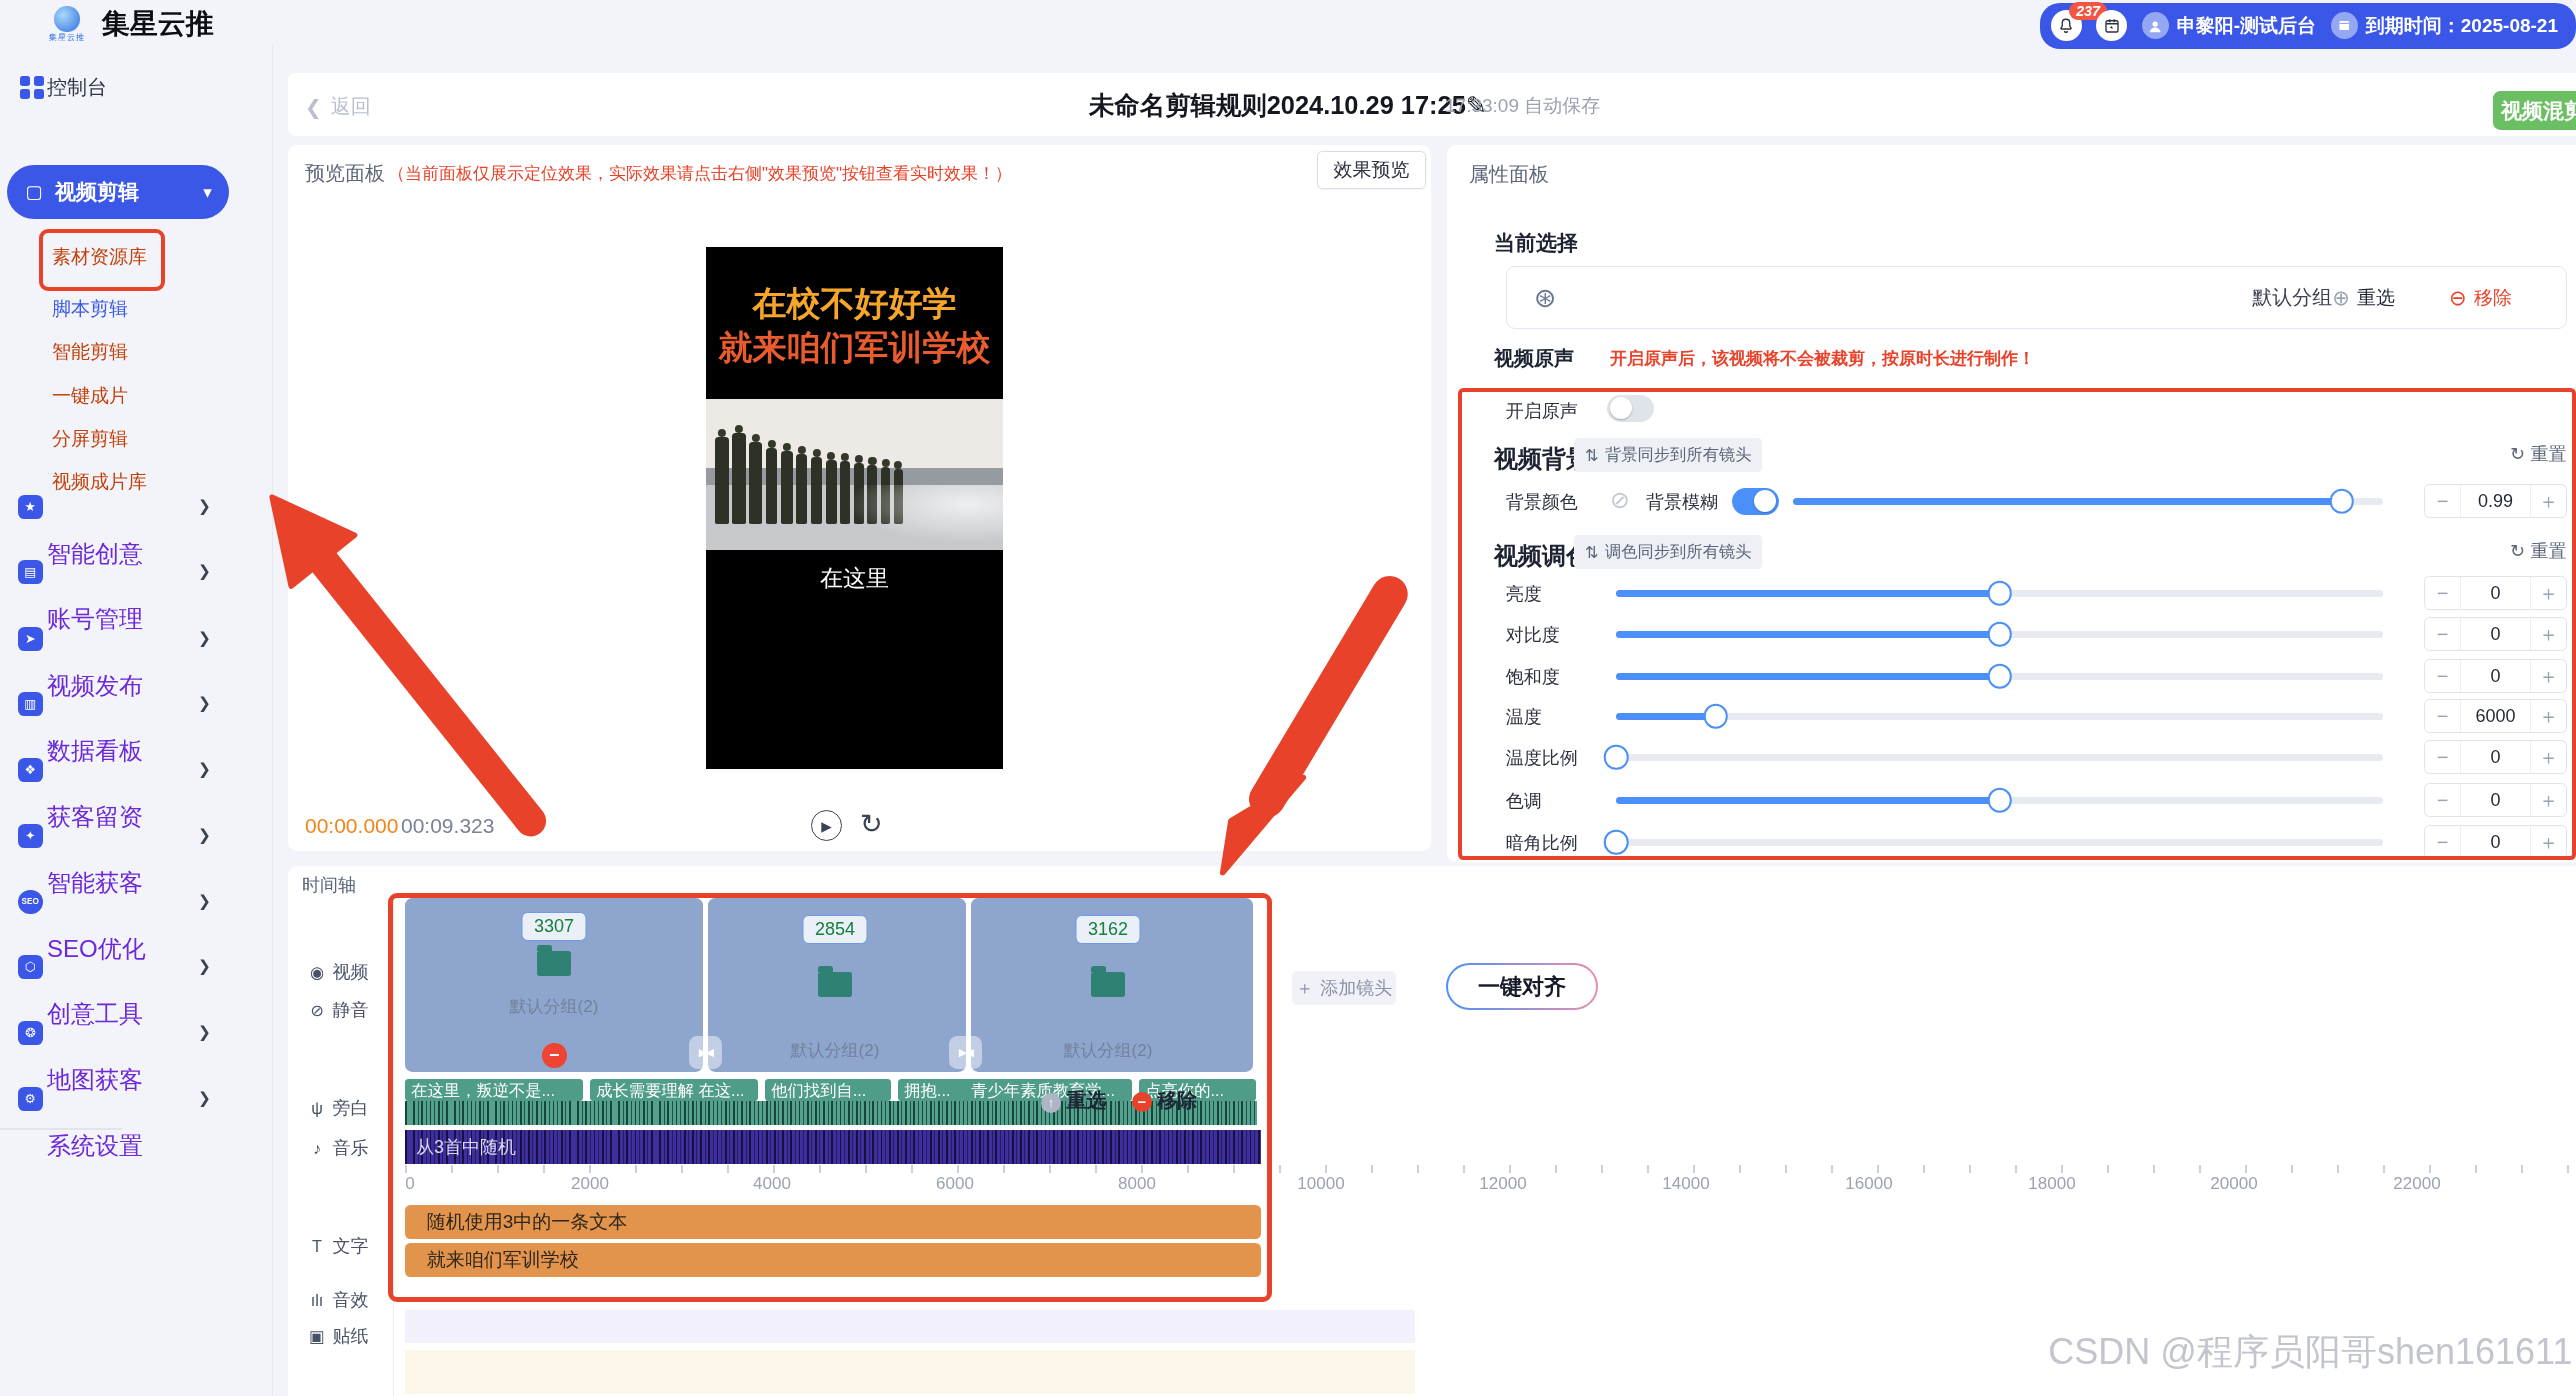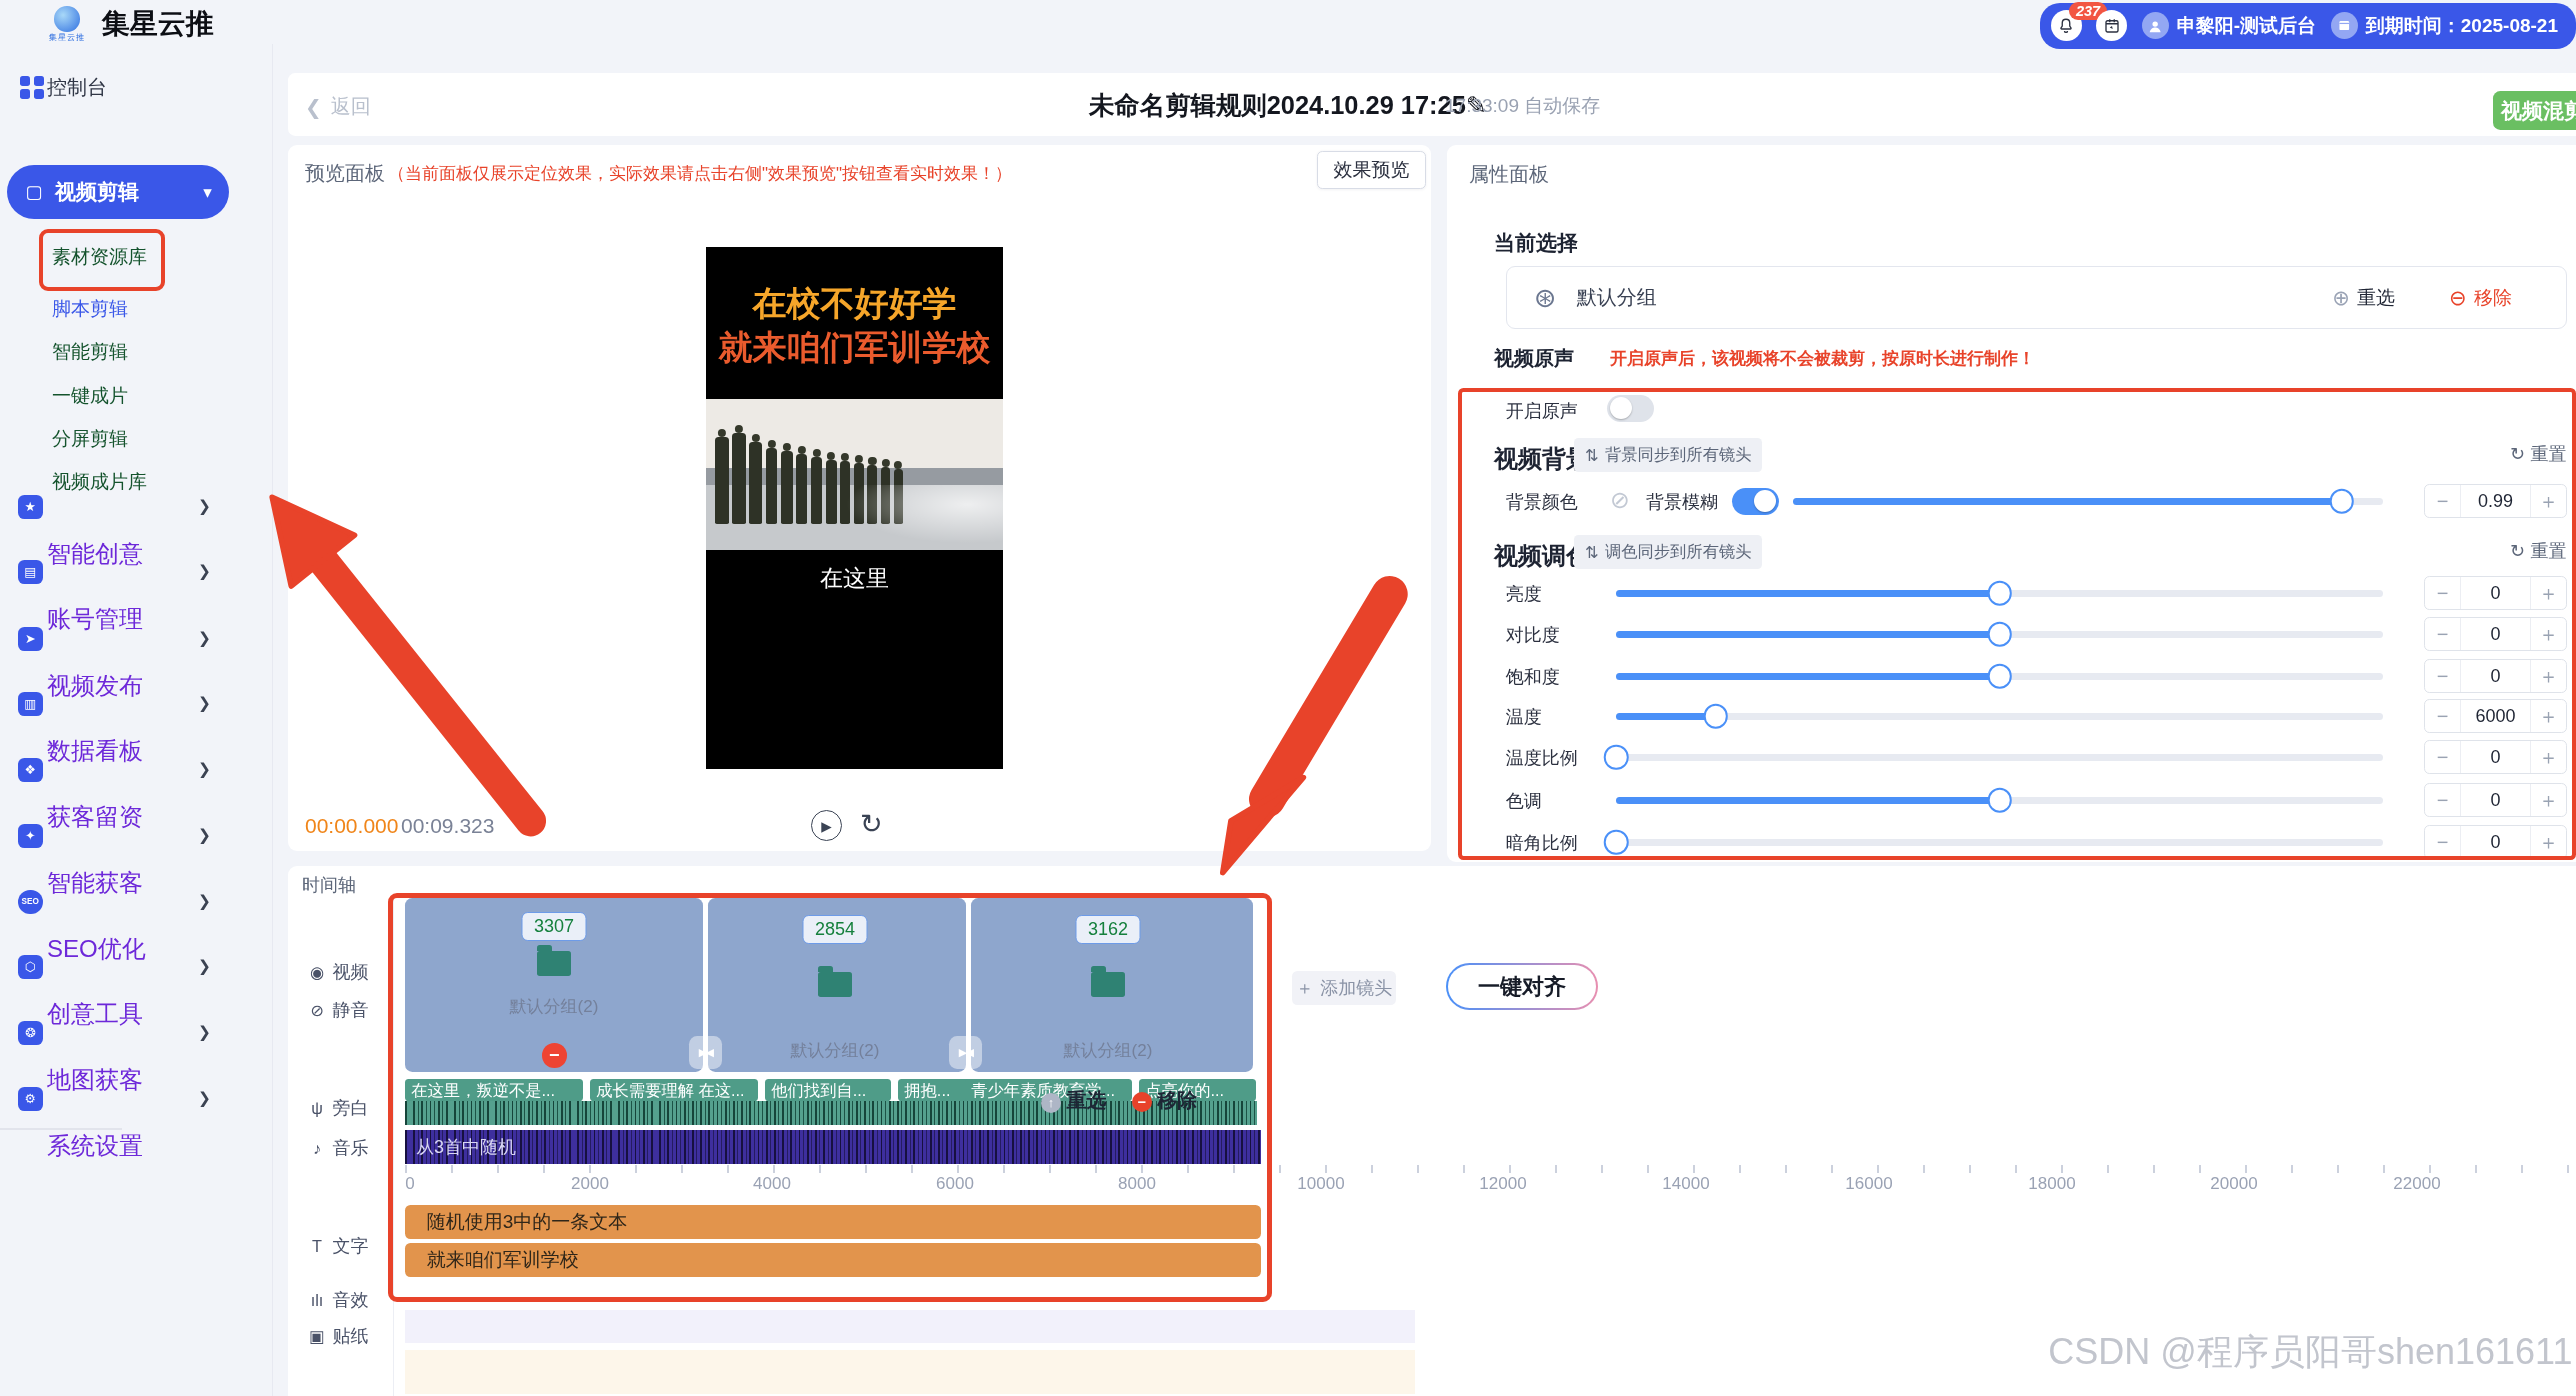--- a/index.html
+++ b/index.html
@@ -18,21 +18,21 @@
   .nbadge{position:absolute;top:-8.2px;left:18px;background:#f25643;color:#fff;font-size:14.5px;border-radius:10px;padding:0.9px 7.3px;font-weight:bold;}
   .avcirc{width:27px;height:27px;background:#93a7f3;border-radius:50%;display:flex;align-items:center;justify-content:center;}
   .topuser{display:flex;align-items:center;gap:8.2px;font-size:19px;font-weight:bold;}
   
   .sidebar{position:absolute;left:0;top:44px;width:272px;bottom:0;border-right:0.9px solid #e7e9f1;}
   .srow{position:absolute;left:0;width:272px;display:flex;align-items:center;}
   .console-ic{width:23.6px;height:23.6px;display:grid;grid-template-columns:10px 10px;grid-gap:3.6px;position:absolute;left:20px;}
   .console-ic i{background:#3a57e8;border-radius:2.7px;height:10px;}
   .active-pill{position:absolute;left:7.3px;top:121px;width:222px;height:54px;background:#3a57e8;border-radius:27px;
                color:#fff;display:flex;align-items:center;}
-  .sub-item{position:absolute;left:52px;font-size:19px;color:#14532d;}
+  .sub-item{position:absolute;left:52px;font-size:19px;color:#c2410c;}
   .menu-item{position:absolute;left:0;width:272px;height:36px;}
   .menu-ic{position:absolute;left:18px;top:3.6px;width:24.5px;height:24.5px;background:#3a57e8;border-radius:6.3px;
            color:#fff;display:flex;align-items:center;justify-content:center;font-size:12.7px;font-weight:bold;}
   .menu-lab{position:absolute;left:47px;top:4.5px;font-size:24px;color:#6d28d9;margin-top:42px;}
   .menu-ch{position:absolute;left:198px;top:6.3px;font-size:15.4px;color:#3b4252;font-weight:bold;}
   
   .hstrip{position:absolute;left:288px;top:73px;right:0;height:63px;background:#fff;border-radius:7.3px 0 0 7.3px;}
   .backbtn{position:absolute;left:305px;top:93px;font-size:20px;color:#b9c0cd;display:flex;gap:9px;align-items:center;}
   .htitle{position:absolute;left:0;right:0;top:89px;text-align:center;font-size:25.4px;font-weight:bold;color:#14171f;}
   .autosave{position:absolute;left:1445px;top:93px;font-size:19px;color:#9aa2b2;}
@@ -58,21 +58,21 @@
   .ttot{position:absolute;left:401px;top:814px;font-size:21px;color:#7a8296;}
   .pctl{position:absolute;top:810px;width:31px;height:31px;border:1.8px solid #3a4354;border-radius:50%;
         display:flex;align-items:center;justify-content:center;font-size:13.6px;color:#3a4354;box-sizing:border-box;}
   .lctl{position:absolute;left:860px;top:808px;font-size:27px;color:#3a4354;}
   
   .prtitle{position:absolute;left:1469px;top:161px;font-size:20px;color:#5c6679;}
   .cursel{position:absolute;left:1494px;top:229px;font-size:21px;font-weight:bold;color:#1d2332;}
   .selbox{position:absolute;left:1506px;top:266px;width:1059px;height:61px;border:0.9px solid #e3e6ee;border-radius:9px;
           display:flex;align-items:center;}
   .reel{font-size:27px;color:#6b7790;margin-left:27px;}
-  .selname{font-size:20px;color:#3a4254;margin-left:20px;flex:1;}
+  .selname{font-size:20px;color:#3a4254;margin-left:20px;flex:1;text-align:right;}
   .linkbtn{display:flex;align-items:center;gap:7.3px;font-size:19px;color:#1f2534;margin-right:54px;}
   .linkbtn .gico{color:#9aa3b5;font-size:21px;}
   .linkbtn .rico{color:#e8432a;font-size:21px;}
   .vo-title{position:absolute;left:1494px;top:345px;font-size:20px;font-weight:bold;color:#1d2332;}
   .vo-note{position:absolute;left:1610px;top:347px;font-size:17px;color:#e8432a;font-weight:bold;}
   .prow{position:absolute;left:1494px;width:1075px;height:36px;}
   .plabel{position:absolute;left:11.8px;top:7.3px;font-size:18px;color:#2c3140;}
   .psec{position:absolute;left:0;top:5.4px;font-size:24px;font-weight:bold;color:#1d2332;}
   .syncbtn{position:absolute;left:80px;top:0px;height:34px;background:#eef0f5;border-radius:4.5px;color:#5c6679;
            font-size:16.3px;display:flex;align-items:center;gap:6.3px;padding:0 11px;}

